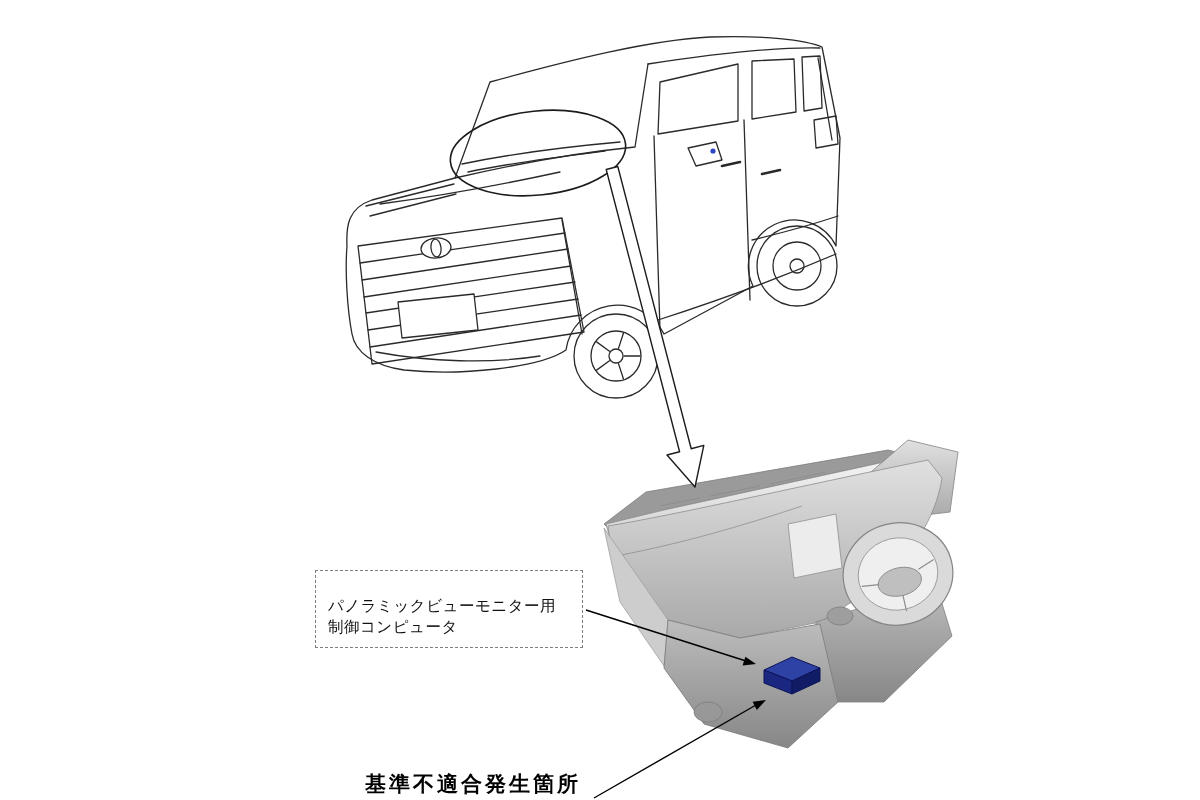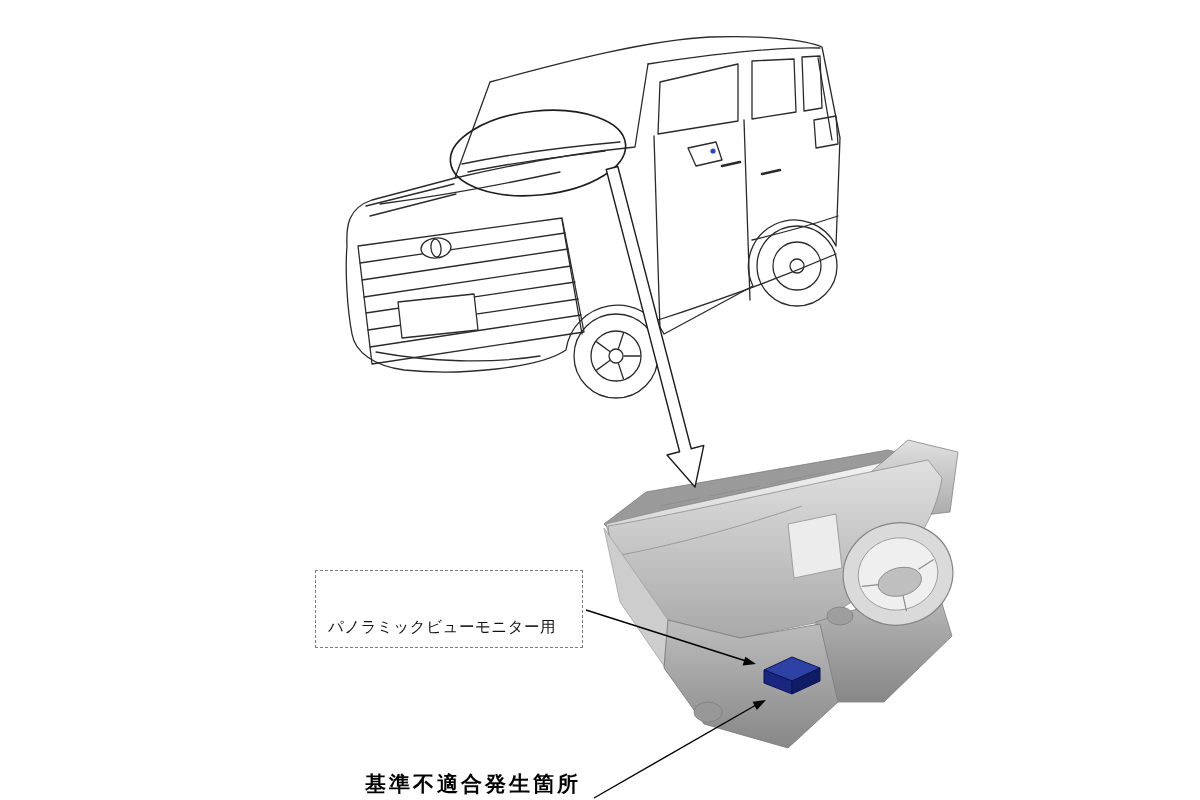--- a/index.html
+++ b/index.html
@@ -155,17 +155,18 @@
       <polygon points="756,664 742.6,665.4 745.4,656.8" fill="#000"></polygon>
     </g>
     <g>
       <line x1="594" y1="798" x2="756" y2="705" stroke="#000" stroke-width="1.4"></line>
       <polygon points="766,700 756.8,709.9 752.6,701.7" fill="#000"></polygon>
     </g>
   </svg>
 
   <div class="callout-box">
     <span>パノラミックビューモニター用</span>
+    <span>制御コンピュータ</span>
   </div>
 
   <div class="defect-label">基準不適合発生箇所</div>
 
 </div>
 
 </body></html>

